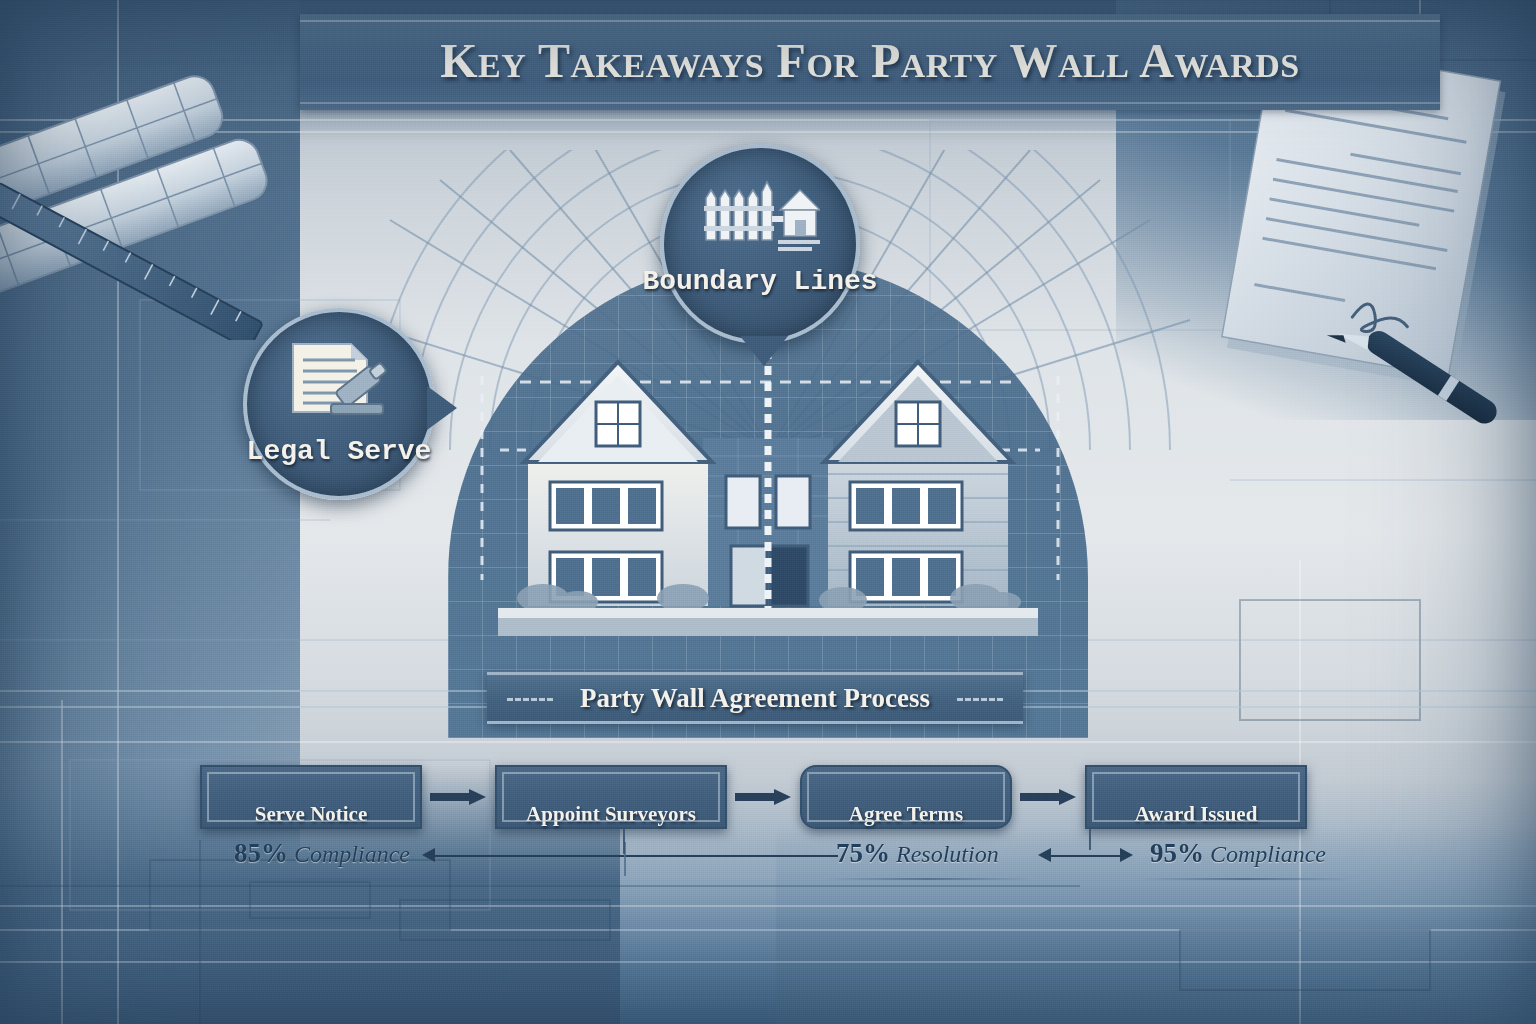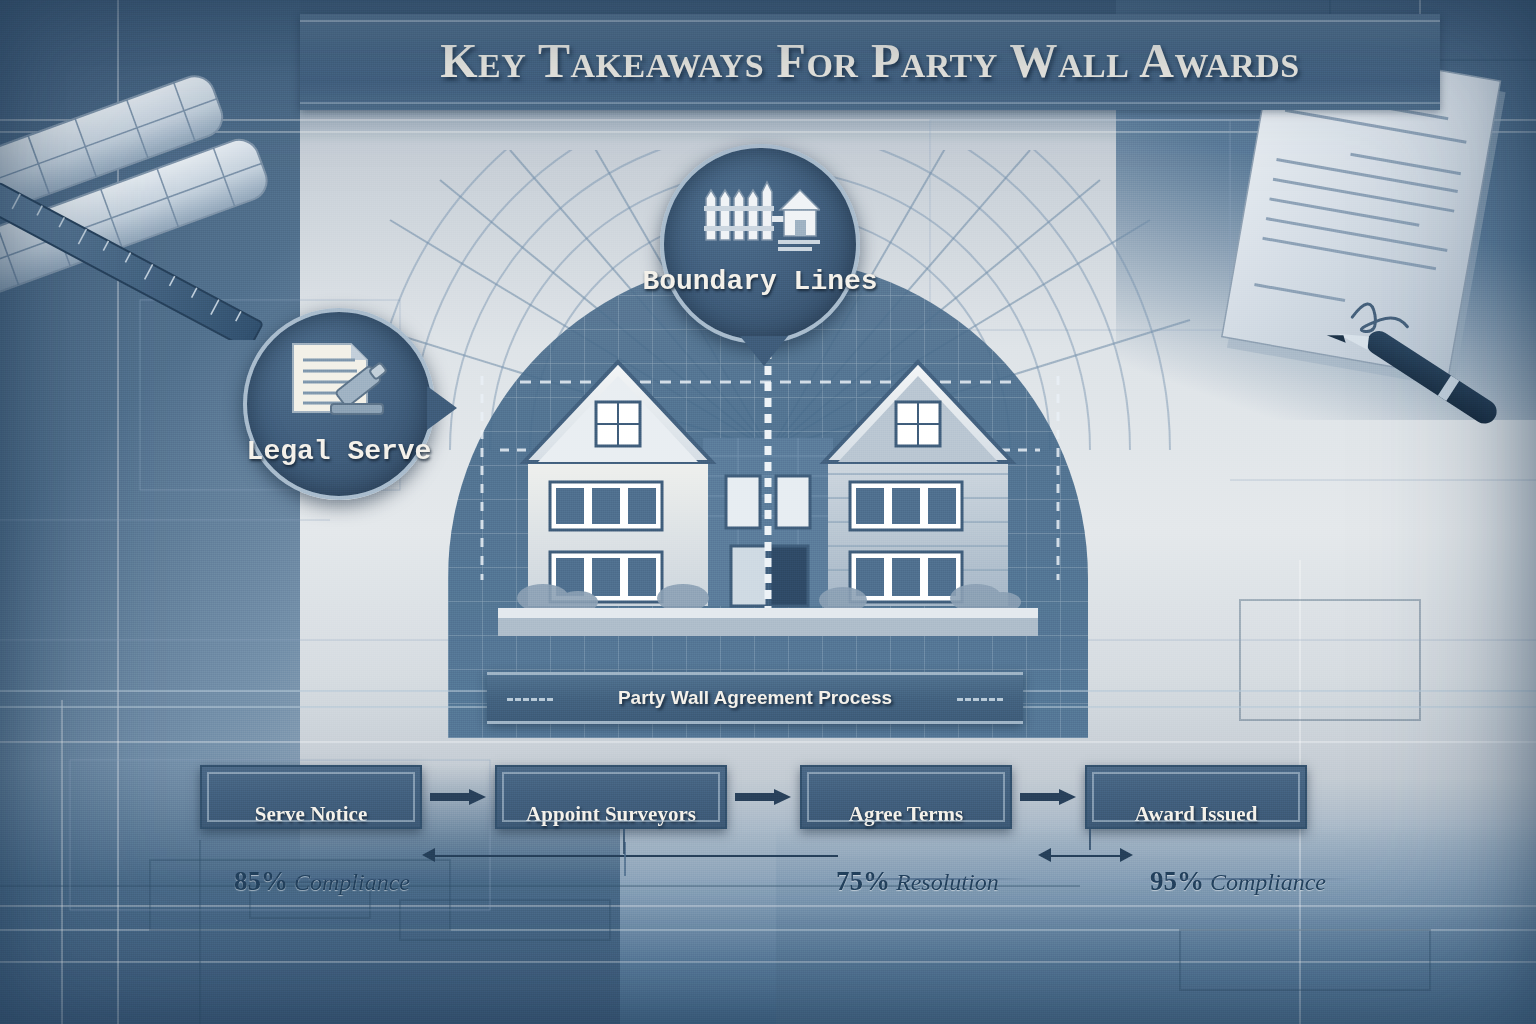--- a/index.html
+++ b/index.html
@@ -76,22 +76,22 @@
   .tail{position:absolute;width:0;height:0;}
 
   
   .banner{
     position:absolute;left:487px;top:672px;width:536px;height:52px;
     background:linear-gradient(180deg,#50708e 0%,#43627f 50%,#3e5c79 100%);
     border-top:3px solid #9fb4c6;border-bottom:3px solid #9fb4c6;
     display:flex;align-items:center;justify-content:center;
     box-shadow:0 3px 10px rgba(22,42,62,.45);
   }
-  .banner-text{color:#f4f1ea;font-size:19px;font-weight:700;
-    font-family:Liberation Sans, sans-serif;
+  .banner-text{color:#f4f1ea;font-size:27px;font-weight:700;
+    font-family:Liberation Serif, serif;
     text-shadow:2px 2px 3px rgba(16,30,46,.8);}
   .banner-dash{position:absolute;top:50%;width:46px;height:0;border-top:3px dashed #b9cad8;}
   .banner-dash.l{left:20px;} .banner-dash.r{right:20px;}
   .banner-rail{position:absolute;left:0;width:1536px;height:2px;background:rgba(180,200,215,.55);}
 
   
   .flow{position:absolute;left:200px;top:765px;width:1110px;height:66px;}
   .step{
     position:absolute;top:0;height:64px;
     background:linear-gradient(180deg,#4b6886 0%,#42607e 45%,#3c5875 100%);
@@ -106,21 +106,21 @@
   .arrow{position:absolute;top:24px;height:15px;}
   .arrow .shaft{position:absolute;left:0;top:4px;height:8px;background:#28405a;}
   .arrow .head{position:absolute;top:0;width:0;height:0;
     border-top:8px solid transparent;border-bottom:8px solid transparent;border-left:17px solid #28405a;}
 
   
   .metrics{position:absolute;left:200px;top:838px;width:1110px;height:40px;}
   .metric{position:absolute;top:0;white-space:nowrap;
     font-family:"Liberation Serif", serif;font-style:italic;
     color:#22405c;font-size:24px;
-    text-shadow:0 1px 1px rgba(255,255,255,.55);margin-top:28px;}
+    text-shadow:0 1px 1px rgba(255,255,255,.55);}
   .metric .pct{font-style:normal;font-weight:700;font-size:27px;}
   .mline{position:absolute;height:2px;background:#26405a;top:17px;}
   .mhead{position:absolute;top:10px;width:0;height:0;
     border-top:7px solid transparent;border-bottom:7px solid transparent;}
   .mhead.left{border-right:13px solid #26405a;}
   .mhead.right{border-left:13px solid #26405a;}
   .underline{position:absolute;height:2px;top:40px;
     background:linear-gradient(90deg,rgba(90,120,150,0),rgba(70,100,132,.75),rgba(90,120,150,0));}
   .tick{position:absolute;width:2px;background:#4e6d8c;opacity:.8;}
 
@@ -459,21 +459,21 @@
     </div>
 
     <div class="step" style="left:295px;width:232px;">
       <span class="step-label">Appoint Surveyors</span>
     </div>
     <div class="arrow" style="left:535px;width:56px;">
       <span class="shaft" style="width:40px;"></span>
         <span class="head" style="left:39px;"></span>
     </div>
 
-    <div class="step" style="left:600px;width:212px;">
+    <div class="step" style="left:600px;width:212px;border-radius:16px;">
       <span class="step-label">Agree Terms</span>
     </div>
     <div class="arrow" style="left:820px;width:56px;">
       <span class="shaft" style="width:40px;"></span>
         <span class="head" style="left:39px;"></span>
     </div>
 
     <div class="step" style="left:885px;width:222px;">
       <span class="step-label">Award Issued</span>
     </div>

